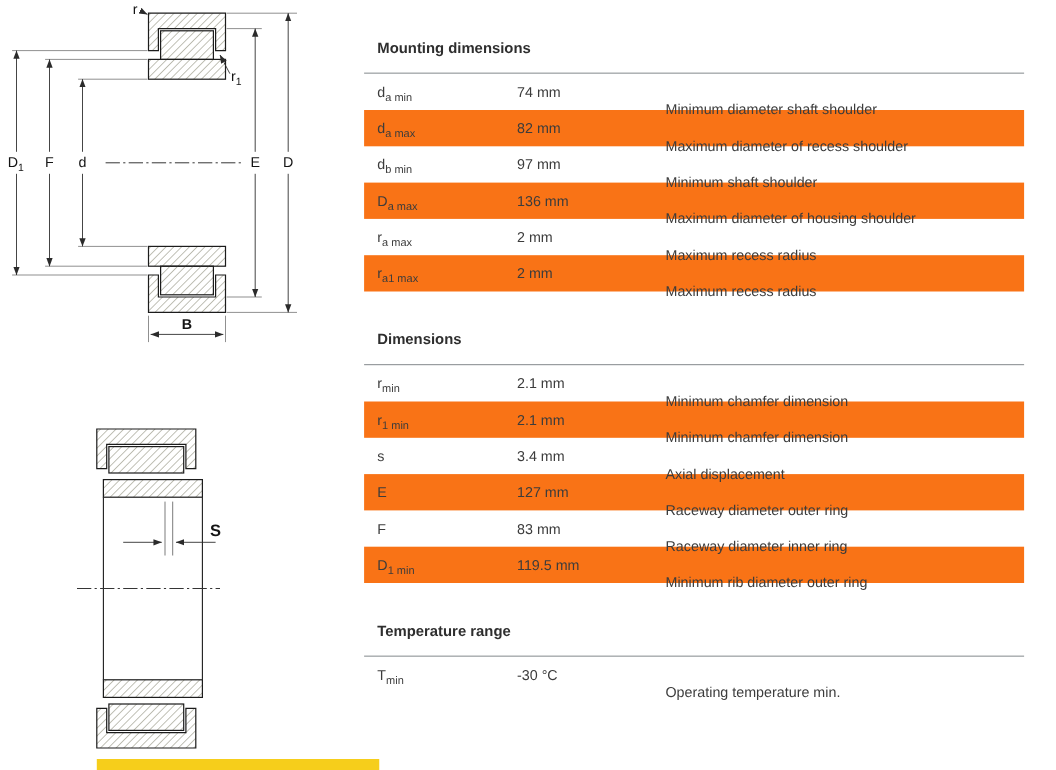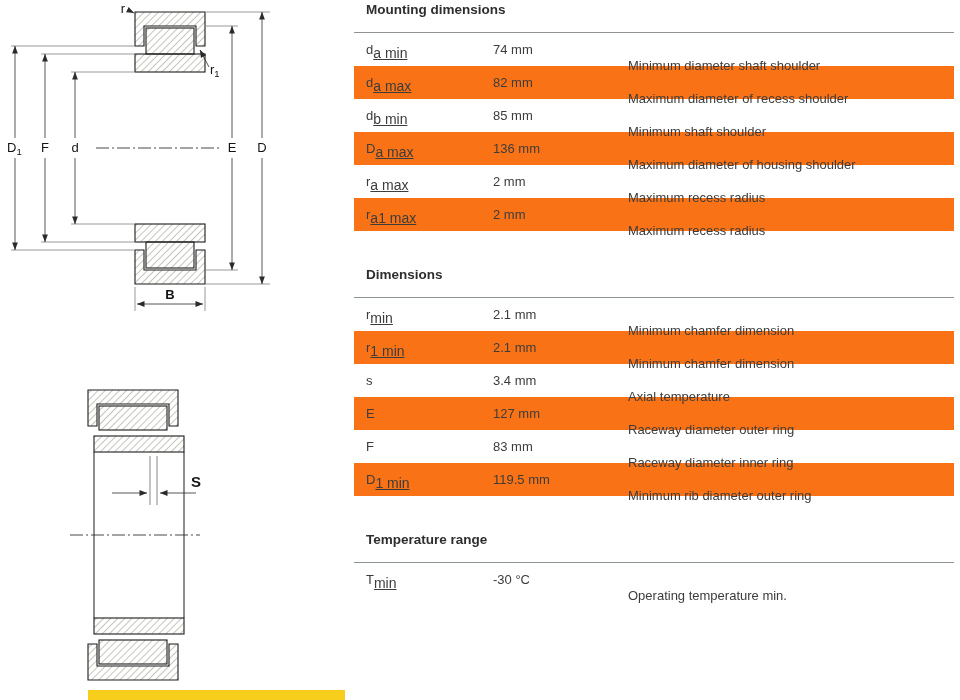--- a/index.html
+++ b/index.html
@@ -6,31 +6,31 @@
   html, body {
     width: 960px; height: 700px;
     background: #fff;
     font-family: "Liberation Sans", sans-serif;
     color: #333;
   }
   .page { position: relative; width: 960px; height: 700px; background: #fff; overflow: hidden; }
 
   .drawings { position: absolute; left: 0; top: 0; }
 
-  .tables { position: absolute; left: 354px; top: 0; width: 600px; }
+  .tables { position: absolute; left: 331px; top: 0; width: 600px; padding-top: 34px; }
   .spec-section { margin-bottom: 34px; }
   .spec-section h3 {
     font-size: 13.5px; font-weight: bold; color: #2e2e2e;
     padding-left: 12px; line-height: 20px; margin-bottom: 12px;
   }
   .tbl { border-top: 1px solid #8e9396; }
   .row { display: flex; align-items: center; height: 33px; font-size: 13px; color: #3c3c3c; }
   .row.alt { background: #f97316; }
   .sym { width: 95px; padding-left: 12px; }
-  .sym sub { font-size: 14px; line-height: 0; text-decoration: underline; }
+  .sym sub { font-size: 10px; line-height: 0; }
   .val { width: 135px; margin-left: 44px; }
   .desc { flex: 1; margin-top: 32px; }
 </style>
 </head>
 <body>
 
 <div class="page">
 
   <svg class="drawings" width="345" height="700" viewBox="0 0 345 700" xmlns="http://www.w3.org/2000/svg">
     <defs>
@@ -140,21 +140,21 @@
             <span class="val">74 mm</span>
             <span class="desc">Minimum diameter shaft shoulder</span>
           </div>
           <div class="row alt">
             <span class="sym">d<sub>a max</sub></span>
             <span class="val">82 mm</span>
             <span class="desc">Maximum diameter of recess shoulder</span>
           </div>
           <div class="row">
             <span class="sym">d<sub>b min</sub></span>
-            <span class="val">85 mm</span>
+            <span class="val">97 mm</span>
             <span class="desc">Minimum shaft shoulder</span>
           </div>
           <div class="row alt">
             <span class="sym">D<sub>a max</sub></span>
             <span class="val">136 mm</span>
             <span class="desc">Maximum diameter of housing shoulder</span>
           </div>
           <div class="row">
             <span class="sym">r<sub>a max</sub></span>
             <span class="val">2 mm</span>
@@ -176,21 +176,21 @@
             <span class="desc">Minimum chamfer dimension</span>
           </div>
           <div class="row alt">
             <span class="sym">r<sub>1 min</sub></span>
             <span class="val">2.1 mm</span>
             <span class="desc">Minimum chamfer dimension</span>
           </div>
           <div class="row">
             <span class="sym">s</span>
             <span class="val">3.4 mm</span>
-            <span class="desc">Axial temperature</span>
+            <span class="desc">Axial displacement</span>
           </div>
           <div class="row alt">
             <span class="sym">E</span>
             <span class="val">127 mm</span>
             <span class="desc">Raceway diameter outer ring</span>
           </div>
           <div class="row">
             <span class="sym">F</span>
             <span class="val">83 mm</span>
             <span class="desc">Raceway diameter inner ring</span>

